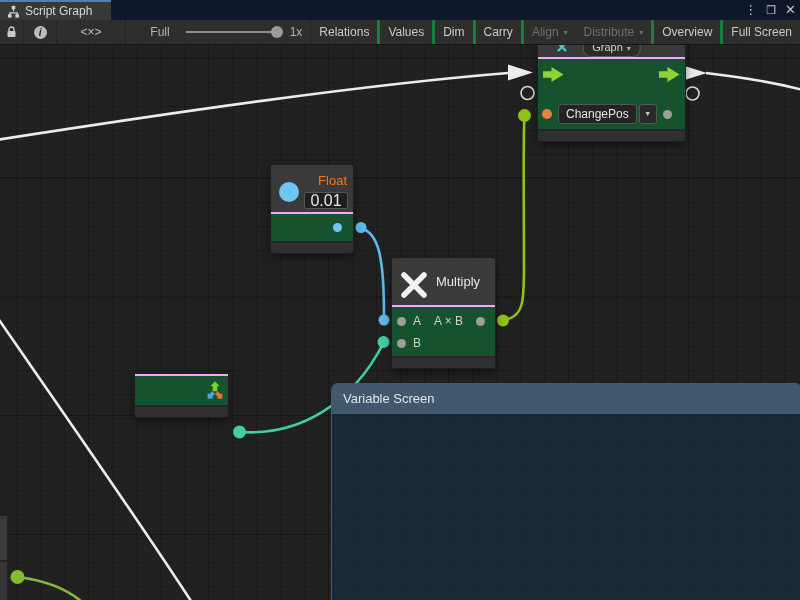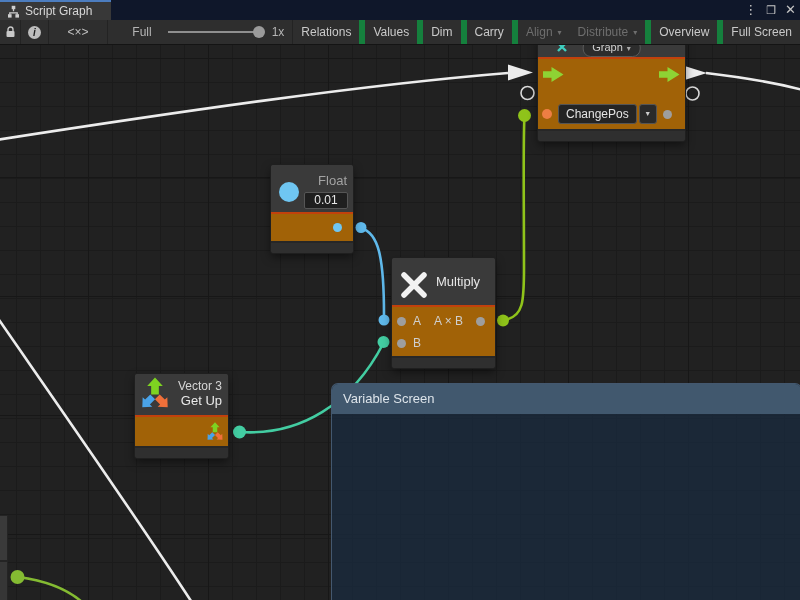--- a/index.html
+++ b/index.html
@@ -18,21 +18,21 @@
     background-size:120px 100%,100% 119px,24px 100%,100% 24px;
     background-position:88px 0,0 58px,16px 0,0 10px;}
 
   #wires{position:absolute;left:0;top:0;z-index:1;}
 
   
   .node{position:absolute;z-index:2;background:#353535;border-radius:2px;
         outline:1px solid #1f1f1f;box-shadow:0 4px 10px rgba(0,0,0,.5);
         color:#dcdcdc;font-size:12px;}
   .node-header{position:relative;background:#3a3a3a;border-radius:2px 2px 0 0;}
-  .node-body{position:relative;background:#a16207;border-top:2px solid #c2410c;}
+  .node-body{position:relative;background:#14532d;border-top:2px solid #f0abfc;}
   .node-footer{position:relative;background:#2f2f2f;border-top:2px solid #272727;
                border-radius:0 0 2px 2px;}
   .port{position:absolute;border-radius:50%;}
   .port.gray{width:9px;height:9px;background:#9e9e9e;}
   .port.orange{width:10px;height:10px;background:#ee7e43;}
   .port.blue{width:9px;height:9px;background:#6fc6f2;}
   .port-label{position:absolute;color:#cfcfcf;font-size:12px;}
 
   
   #graph-node .pill{position:absolute;left:50%;transform:translateX(-50%);top:1px;
@@ -41,24 +41,24 @@
   #graph-node .pill .caret{font-size:8px;color:#aaa;margin-left:4px;}
   .dropdown{position:absolute;height:20px;display:flex;}
   .dropdown .dd-main{background:#242424;border:1px solid #555;border-radius:3px;
       padding:0 7px;line-height:18px;color:#e4e4e4;font-size:12px;white-space:nowrap;}
   .dropdown .dd-arrow{width:16px;margin-left:2px;background:#2a2a2a;border:1px solid #555;
       border-radius:3px;text-align:center;line-height:18px;font-size:7px;color:#ccc;}
 
   
   #float-node .float-circle{position:absolute;left:8px;top:17px;width:20px;height:20px;
       border-radius:50%;background:#6fc6f2;}
-  #float-node .float-title{position:absolute;right:6px;top:8px;font-size:13px;color:#a3a3a3;}
+  #float-node .float-title{position:absolute;right:6px;top:8px;font-size:13px;color:#f97316;}
   #float-node .float-value{position:absolute;left:33px;top:27px;width:42px;height:15px;
       background:#1f1f1f;border:1px solid #565656;border-radius:2px;color:#e8e8e8;
-      font-size:12px;text-align:center;line-height:15px;}
+      font-size:16px;text-align:center;line-height:15px;}
 
   
   #multiply-node .x-icon{position:absolute;left:8px;top:13px;}
   #multiply-node .m-title{position:absolute;left:44px;top:16px;font-size:13px;color:#e6e6e6;}
 
   
   #vector-node .v-title{position:absolute;right:6px;top:5px;font-size:12px;color:#d6d6d6;}
   #vector-node .v-sub{position:absolute;right:6px;top:19px;font-size:13px;color:#eaeaea;}
 
   
@@ -75,21 +75,21 @@
   #tabbar{position:absolute;left:0;top:0;width:800px;height:20px;background:#0f172a;z-index:10;}
   #tab-active{position:absolute;left:0;top:0;width:111px;height:20px;background:#383838;
       border-top:2px solid #4c7dbf;box-sizing:border-box;display:flex;align-items:center;
       padding-left:7px;color:#d8d8d8;font-size:12px;gap:5px;}
   #win-controls{position:absolute;right:4px;top:2px;display:flex;gap:9px;color:#c6c6c6;
       font-size:13px;line-height:16px;}
   #win-controls span{cursor:default;}
   #toolbar{position:absolute;left:0;top:20px;width:800px;height:25px;background:#2e2e2e;
       border-bottom:1px solid #141414;box-sizing:border-box;z-index:10;display:flex;
       align-items:stretch;color:#c9c9c9;font-size:12px;}
-  .tb-btn{display:flex;align-items:center;padding:0 8px;border-right:6px solid #15803d;
+  .tb-btn{display:flex;align-items:center;padding:0 8px;border-right:3px solid #15803d;
       white-space:nowrap;}
   .tb-btn.disabled{color:#6e6e6e;text-align:center;}
   .tb-btn .caret{font-size:8px;margin-left:5px;}
   .tb-spacer{border-right:1px solid #232323;}
   #zoom-track{position:relative;width:92px;height:2px;background:#8f8f8f;margin:0 8px;
       align-self:center;}
   #zoom-handle{position:absolute;right:-5px;top:-5px;width:12px;height:12px;border-radius:50%;
       background:#9b9b9b;}
   .icon-btn{display:flex;align-items:center;justify-content:center;
       border-right:1px solid #232323;}
@@ -181,29 +181,20 @@
     <div class="port-label" style="left:21px;top:7px;">A</div>
     <div class="port-label" style="left:42px;top:7px;">A × B</div>
     <div class="port gray" style="left:84px;top:10px;"></div>
     <div class="port gray" style="left:5px;top:32px;"></div>
     <div class="port-label" style="left:21px;top:29px;">B</div>
   </div>
   <div class="node-footer" style="height:10px;"></div>
 </div>
 
 <div class="node" id="vector-node" style="left:135px;top:374px;width:93px;">
-  <div class="node-header" style="height:41px;">
-    <svg width="30" height="34" viewBox="-15 -17 30 34" style="position:absolute;left:5px;top:3px;">
-      <path d="M0,-7 L6.5,0 H3.2 V7 H-3.2 V0 H-6.5 Z" transform="translate(0,-8) scale(1.2)" fill="#7ed321"></path>
-      <path d="M0,-7 L6.5,0 H3.2 V7 H-3.2 V0 H-6.5 Z" transform="translate(-7.5,8) rotate(-135) scale(1.05)" fill="#4aa3e8"></path>
-      <path d="M0,-7 L6.5,0 H3.2 V7 H-3.2 V0 H-6.5 Z" transform="translate(7.5,8) rotate(135) scale(1.05)" fill="#f0703a"></path>
-    </svg>
-    <div class="v-title">Vector 3</div>
-    <div class="v-sub">Get Up</div>
-  </div>
   <div class="node-body" style="height:29px;">
     <svg width="18" height="20" viewBox="-15 -17 30 34" style="position:absolute;left:71px;top:5px;">
       <path d="M0,-7 L6.5,0 H3.2 V7 H-3.2 V0 H-6.5 Z" transform="translate(0,-8) scale(1.2)" fill="#7ed321"></path>
       <path d="M0,-7 L6.5,0 H3.2 V7 H-3.2 V0 H-6.5 Z" transform="translate(-7.5,8) rotate(-135) scale(1.05)" fill="#4aa3e8"></path>
       <path d="M0,-7 L6.5,0 H3.2 V7 H-3.2 V0 H-6.5 Z" transform="translate(7.5,8) rotate(135) scale(1.05)" fill="#f0703a"></path>
     </svg>
   </div>
   <div class="node-footer" style="height:10px;"></div>
 </div>
 

